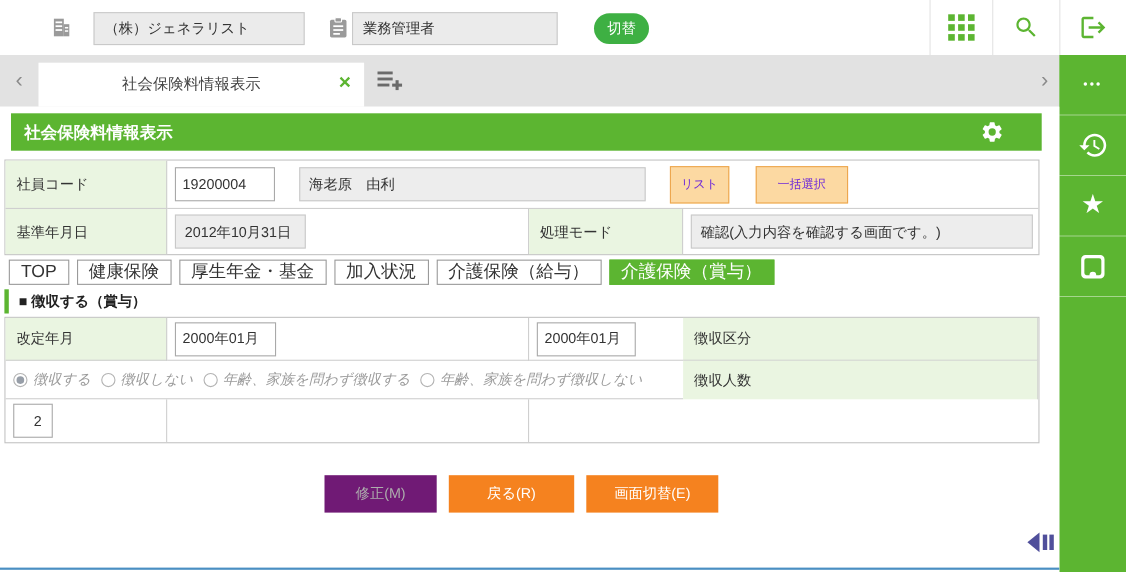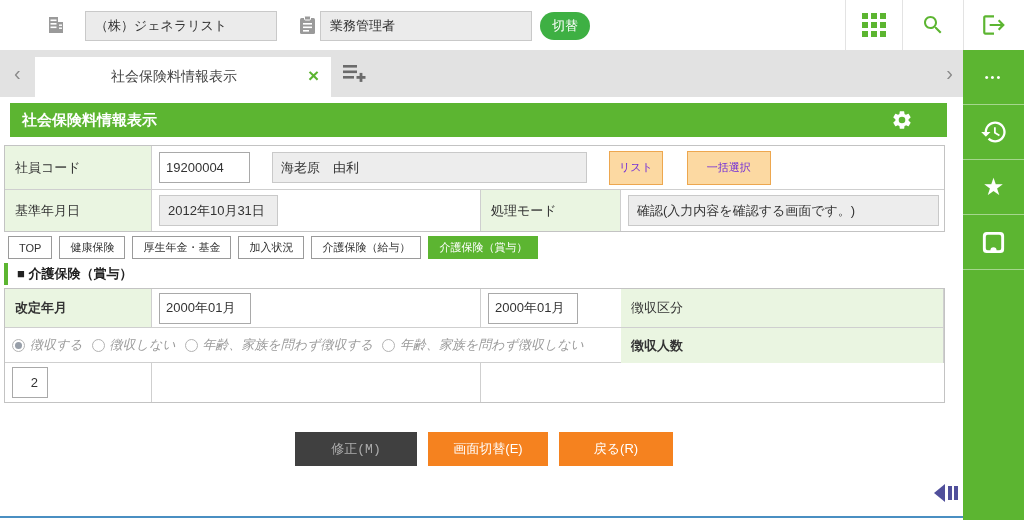--- a/index.html
+++ b/index.html
@@ -5,21 +5,21 @@
   * { margin:0; padding:0; box-sizing:border-box; }
   html,body { width:1024px; height:520px; overflow:hidden; }
   body { font-family:"Liberation Sans", sans-serif; background:#fff; position:relative; color:#333; }
 
   
   .topbar { position:absolute; left:0; top:0; width:1024px; height:50px; background:#fff; }
   .hicon { position:absolute; top:15px; }
   .hfield { position:absolute; top:11px; height:30px; background:#ebebeb; border:1px solid #c9c9c9;
             font-size:13px; display:flex; align-items:center; padding:0 9px; color:#333; }
   .field-company { left:85px; width:192px; }
-  .field-role { left:320px; width:212px; }
+  .field-role { left:320px; width:187px; }
   .pill { position:absolute; left:540px; top:12px; width:50px; height:28px; border:none; border-radius:14px;
           background:#3eb043; color:#fff; font-size:13px; font-family:inherit; cursor:pointer; }
   .topicons { position:absolute; left:845px; top:0; width:179px; height:50px; display:flex; }
   .ticell { width:57px; height:50px; border-left:1px solid #e3e3e3; display:flex; align-items:center; justify-content:center; }
   .ticell:nth-child(2), .ticell:nth-child(3) { width:61px; }
   .gridicon { display:grid; grid-template-columns:repeat(3,6px); grid-template-rows:repeat(3,6px); gap:3px; }
   .gridicon i { background:#5cb531; }
 
   
   .tabstrip { position:absolute; left:0; top:50px; width:963px; height:47px; background:#e2e2e2; }
@@ -48,52 +48,52 @@
 
   .tbl { position:absolute; left:4px; width:941px; border:1px solid #c3c3c3;
          display:grid; grid-template-columns:147px 329px 140px 1fr; }
   .tbl1 { top:48px; grid-template-rows:44px 41px; }
   .tbl2 { top:191px; grid-template-rows:39px 35px 39px; }
   .cell { border-right:1px solid #cfcfcf; border-bottom:1px solid #cfcfcf;
           display:flex; align-items:center; font-size:13px; }
   .cell.cr0 { border-right:none;gap:22px; }
   .cell.cb0 { border-bottom:none; }
   .lbl { background:#eaf5e1; padding-left:10px; color:#333; }
-  .lbl.b { font-weight:bold;text-align:right; }
+  .lbl.b { font-weight:normal;text-align:right; }
   .val { padding-left:7px; gap:6px; }
   .span3 { grid-column:span 3; }
 
   .inp { height:31px; border:1px solid #a9a9a9; background:#fff; font-size:13px; font-family:inherit;
          padding:0 6px; color:#333; }
   .ro  { height:31px; background:#ededed; border:1px solid #c9c9c9; display:flex; align-items:center;
          padding:0 8px; font-size:13px; color:#333; }
   .peach { height:34px; background:#fcd9a2; border:1px solid #eda74f; font-size:11px; color:#6d28d9;
            font-family:Liberation Mono, monospace; cursor:pointer; }
   .peach.p1 { padding:0 9px; }
   .peach.p2 { padding:0 19px; margin-left:2px; }
 
   .subtabs { position:absolute; left:8px; top:139px; display:flex; gap:7px; }
-  .subtab { height:23px; background:#fff; border:1px solid #9a9a9a; font-size:11px; color:#333;
+  .subtab { height:23px; background:#fff; border:1px solid #9a9a9a; font-size:16px; color:#333;
             padding:0 10px; font-family:inherit; cursor:pointer; display:flex; align-items:center; }
   .subtab.active { background:#5cb531; border-color:#5cb531; color:#fff; }
 
   .sechead { position:absolute; left:4px; top:166px; height:22px; border-left:4px solid #5cb531;
              display:flex; align-items:center; padding-left:9px; font-size:13px; font-weight:bold; color:#222; }
 
   .ropts { display:flex; gap:9px; color:#9b9b9b; }
   .ropt { display:flex; align-items:center; gap:5px;font-style:italic; }
   .radio { width:13px; height:13px; border-radius:50%; border:1px solid #b3b3b3; background:#fff;
            display:inline-block; position:relative; }
   .radio.checked::after { content:""; position:absolute; left:2px; top:2px; right:2px; bottom:2px;
            border-radius:50%; background:#979ea8; }
   .numinp { width:36px; text-align:right; padding-right:9px; }
 
   .footer { position:absolute; left:295px; top:335px; display:flex; gap:11px; }
   .btn { height:34px; border:none; font-size:13px; font-family:inherit; cursor:pointer; }
-  .btn-fix { width:122px; background:#404040; color:#adadad;font-family:Liberation Mono, monospace; }
+  .btn-fix { width:102px; background:#701a75; color:#adadad; }
   .btn-back { width:114px; background:#f5821f; color:#fff; }
   .btn-switch { width:120px; background:#f5821f; color:#fff; }
 
   .collapse-arrow { position:absolute; left:932px; top:386px; cursor:pointer; }
   .blueline { position:absolute; left:0; top:419px; width:963px; height:2px; background:#4a8fc2; }
 </style>
 </head>
 <body>
 
 <header class="topbar">
@@ -209,21 +209,21 @@
 
   <div class="subtabs">
     <button class="subtab">TOP</button>
     <button class="subtab">健康保険</button>
     <button class="subtab">厚生年金・基金</button>
     <button class="subtab">加入状況</button>
     <button class="subtab">介護保険（給与）</button>
     <button class="subtab active">介護保険（賞与）</button>
   </div>
 
-  <div class="sechead">■ 介護保険（賞与）</div>
+  <div class="sechead">■ 徴収する（賞与）</div>
 
   <div class="tbl tbl2">
     <div class="cell lbl b">改定年月</div>
     <div class="cell val">
       <input class="inp" style="width: 92px;" value="2000年01月">
     </div>
     <div class="cell val cr0">
       <input class="inp" style="width: 90px;" value="2000年01月">
     </div>
 
@@ -252,22 +252,22 @@
     <div class="cell lbl b cb0">徴収人数</div>
     <div class="cell val cb0">
       <input class="inp numinp" value="2" style="">
     </div>
     <div class="cell cb0"></div>
     <div class="cell cb0 cr0"></div>
   </div>
 
   <div class="footer">
     <button class="btn btn-fix">修正(M)</button>
+    <button class="btn btn-back">戻る(R)</button>
     <button class="btn btn-switch">画面切替(E)</button>
-    <button class="btn btn-back">戻る(R)</button>
   </div>
 
   <span class="collapse-arrow">
     <svg width="31" height="20" viewBox="0 0 31 20">
       <polygon points="13,1 13,19 2,10" fill="#504f9b"></polygon>
       <rect x="16" y="3" width="4" height="14" fill="#504f9b"></rect>
       <rect x="22" y="3" width="4" height="14" fill="#504f9b"></rect>
     </svg>
   </span>
 

